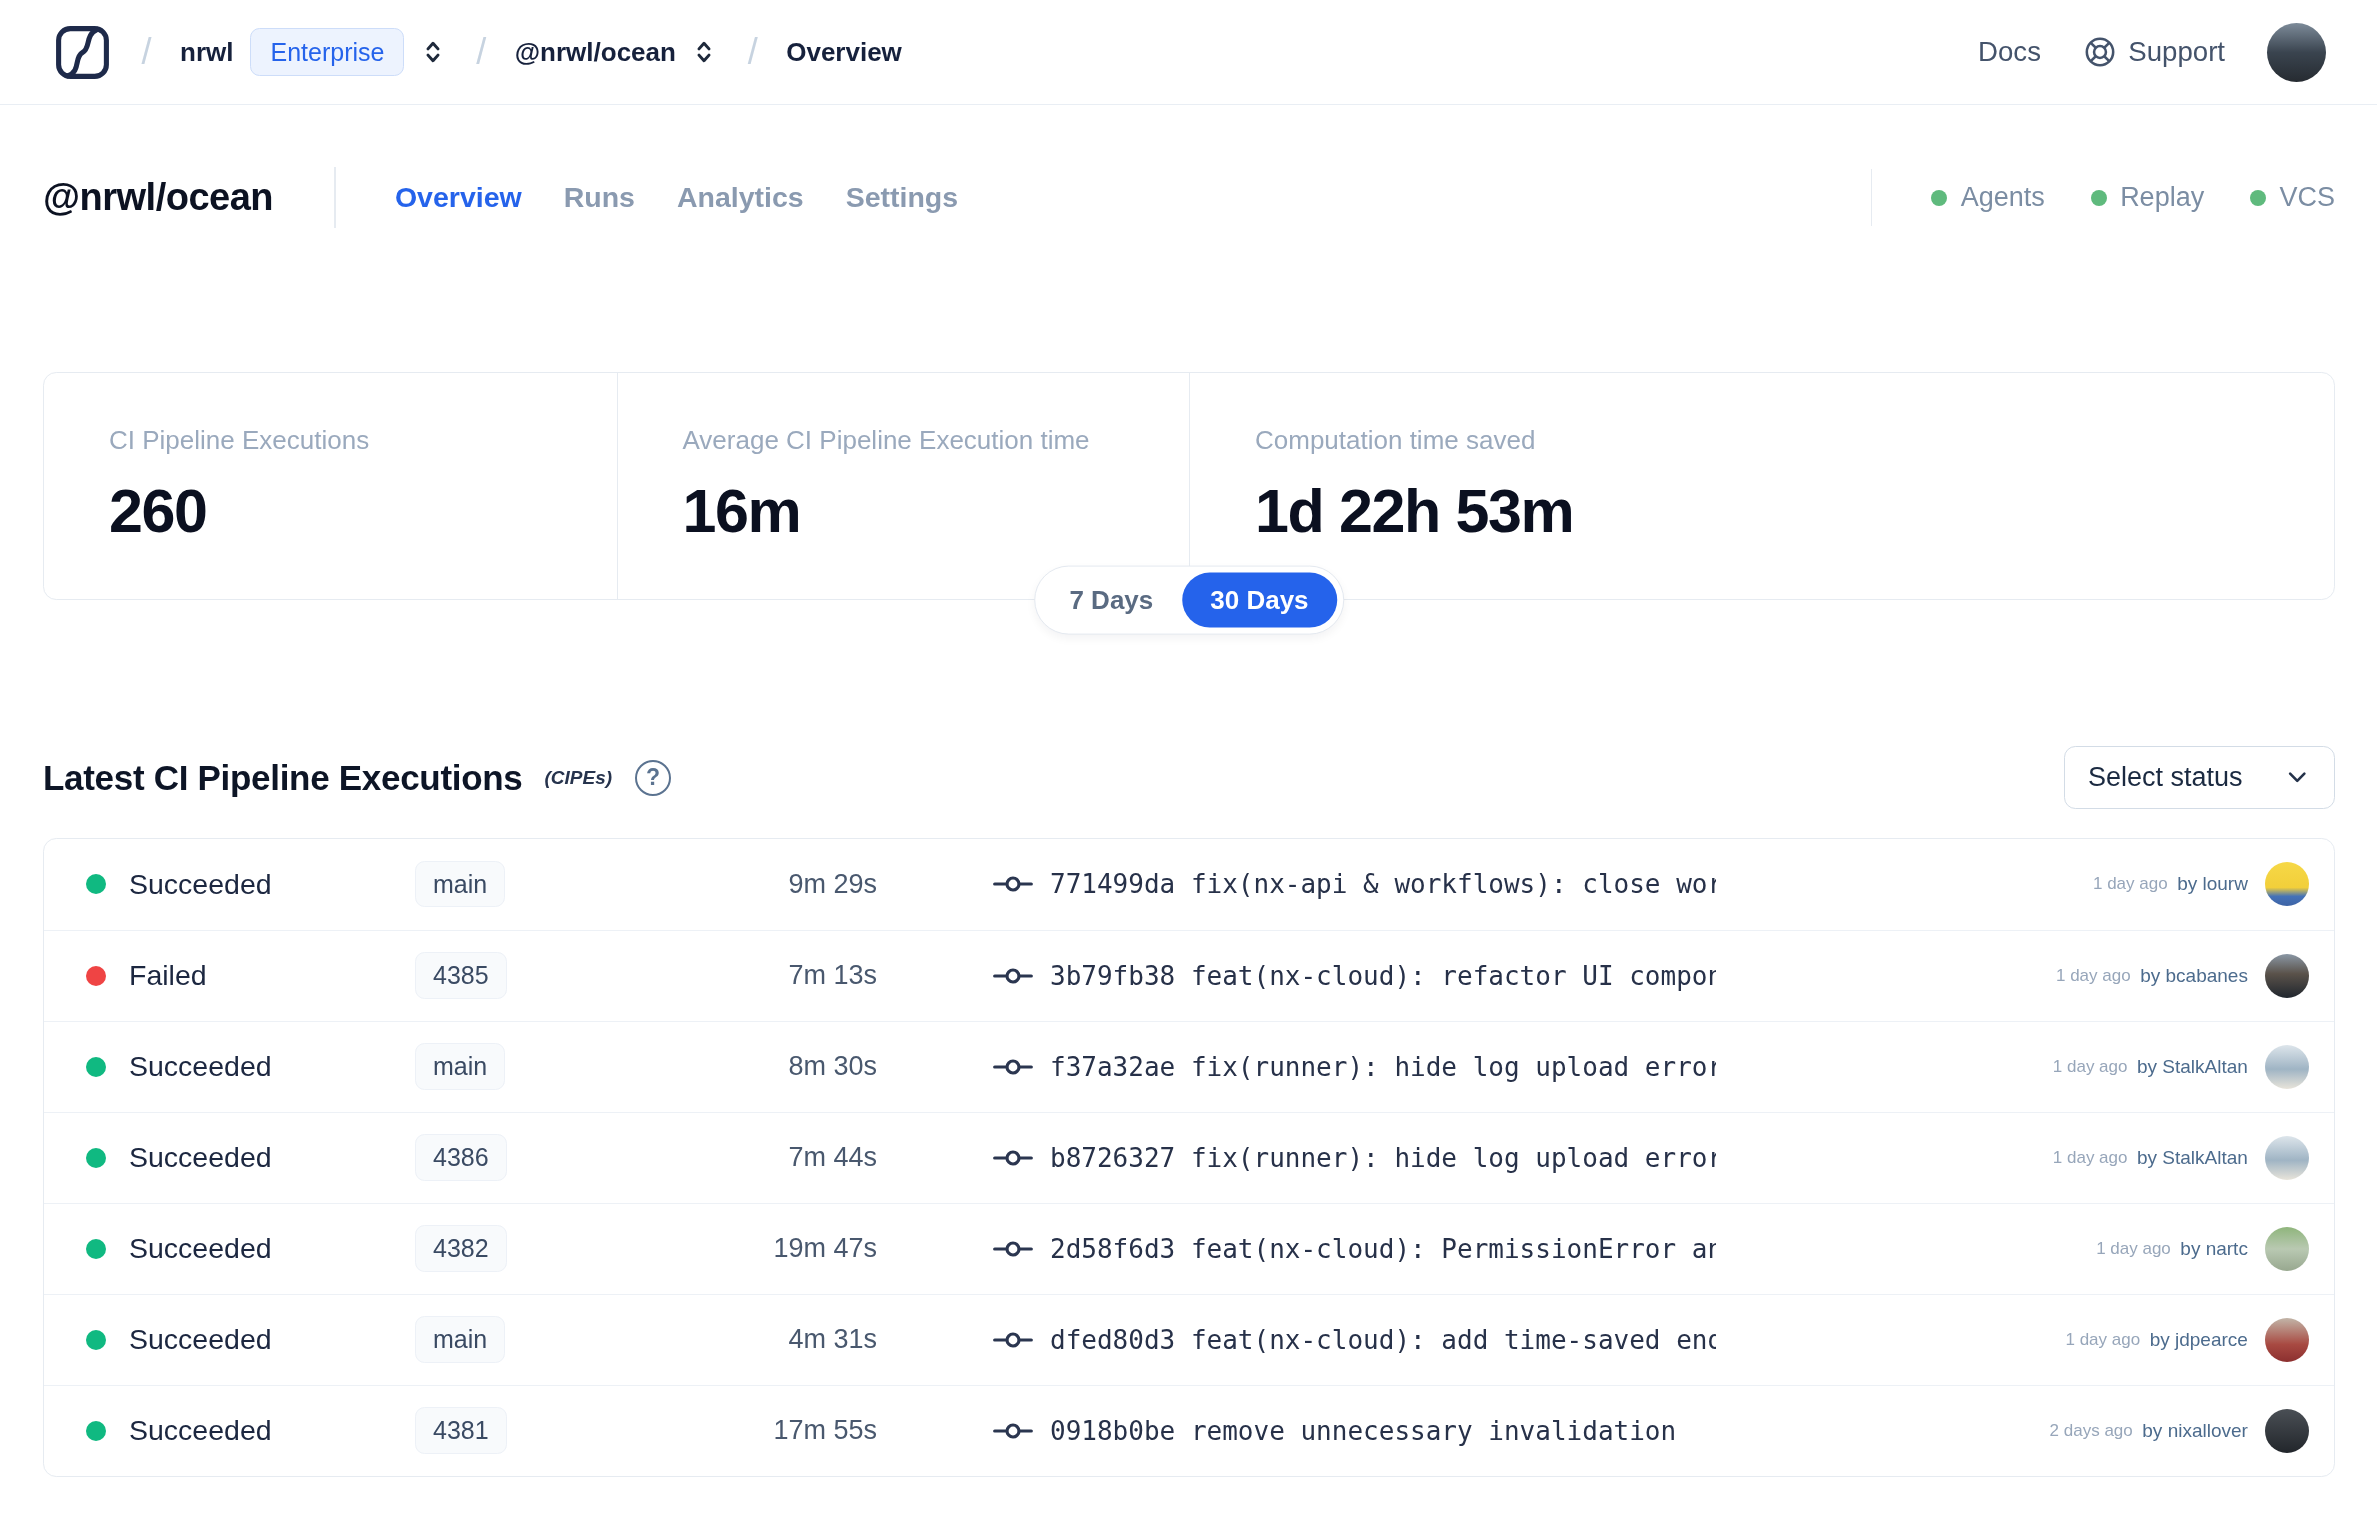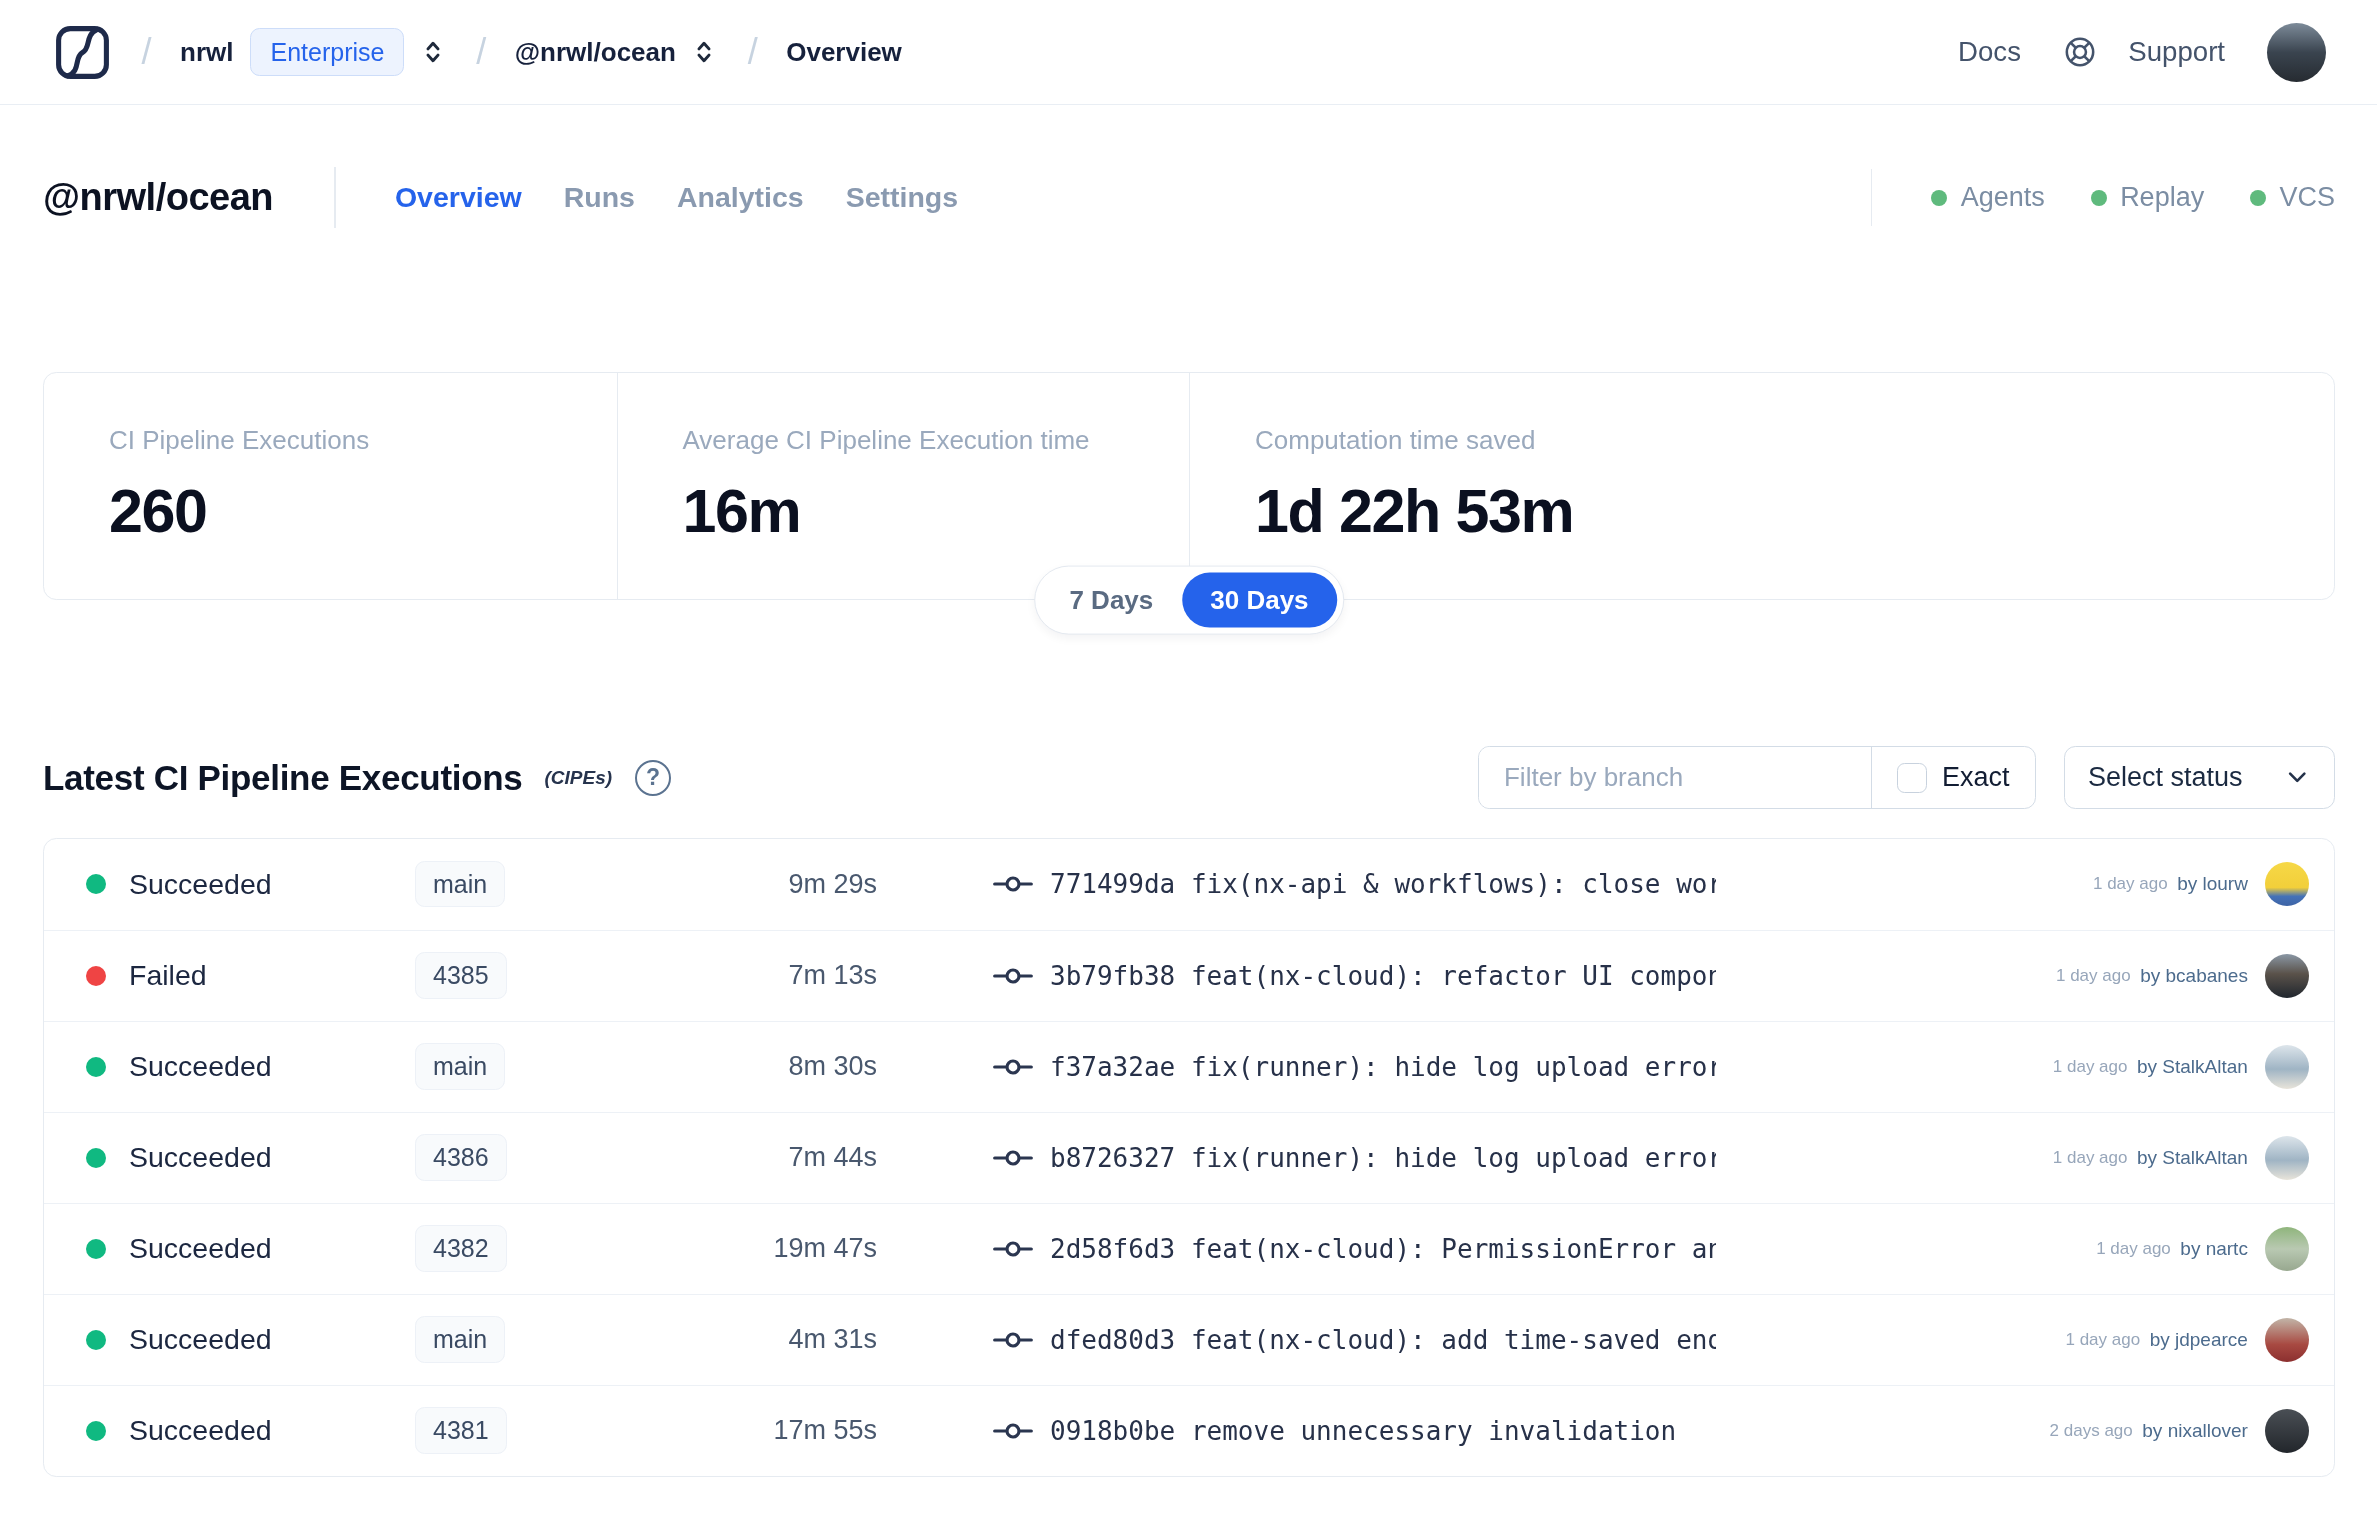--- a/index.html
+++ b/index.html
@@ -9,21 +9,21 @@
   
   .navbar { height:105px; padding:0 52px; display:flex; align-items:center;
     justify-content:space-between; border-bottom:1.9px solid #e9eef4; background:#fff; }
   .nav-left, .nav-right { display:flex; align-items:center; }
   .logo { width:61px; height:61px; display:flex; align-items:center; cursor:pointer; }
   .slash { color:#c7d3e0; font-size:36px; font-weight:400; margin:0 28.5px; }
   .crumb { font-size:26px; font-weight:700; color:#16213c; }
   .ent-badge { margin-left:17px; background:#edf3fe; border:1.9px solid #cdddf9; color:#2563eb;
     font-size:25px; font-weight:500; border-radius:9.5px; padding:8.6px 19px; cursor:pointer; }
   .unfold { width:30px; height:30px; margin-left:13.3px; cursor:pointer; display:flex; align-items:center; }
-  .nav-link { font-size:27.6px; font-weight:500; color:#44536b; cursor:pointer;margin-left:20px; }
+  .nav-link { font-size:27.6px; font-weight:500; color:#44536b; cursor:pointer; }
   .support-group { display:flex; align-items:center; gap:11.4px; margin-left:42px; cursor:pointer; }
   .nav-avatar { width:59px; height:59px; border-radius:50%; margin-left:42px; cursor:pointer;
     background:linear-gradient(180deg,#7d8b99 0%,#3a444f 50%,#262b31 100%); }
 
   
   .page-header { margin-top:59px; padding:0 43px; display:flex; align-items:center; height:67px; }
   .ws-title { font-size:38px; font-weight:700; color:#0c1222; letter-spacing:-0.5px; }
   .vdiv { width:1.9px; height:61px; background:#e6ebf1; margin:0 59px 0 61px; }
   .tabs { display:flex; align-items:center; gap:42px; }
   .tab { font-size:28.5px; font-weight:600; color:#8a9ab0; text-decoration:none; cursor:pointer; }
@@ -205,27 +205,20 @@
       <button class="range-option">7 Days</button>
       <button class="range-option active">30 Days</button>
     </div>
 </div>
 
 <div class="cipe-header">
   <span class="cipe-title">Latest CI Pipeline Executions</span>
   <span class="cipe-suffix">(CIPEs)</span>
   <span class="help-icon">?</span>
   <div class="cipe-controls">
-    <div class="filter-box">
-      <input class="filter-input" type="text" placeholder="Filter by branch" style="">
-      <div class="exact-seg">
-        <span class="checkbox"></span>
-        <span class="exact-label">Exact</span>
-      </div>
-    </div>
     <button class="status-select">
       <span>Select status</span>
       <span>
         <svg width="28.5" height="28.5" viewBox="0 0 24 24" fill="none" stroke="#24324a" stroke-width="2.2" stroke-linecap="round" stroke-linejoin="round">
           <path d="M6 9 L12 15 L18 9"></path>
         </svg>
       </span>
     </button>
   </div>
 </div>

